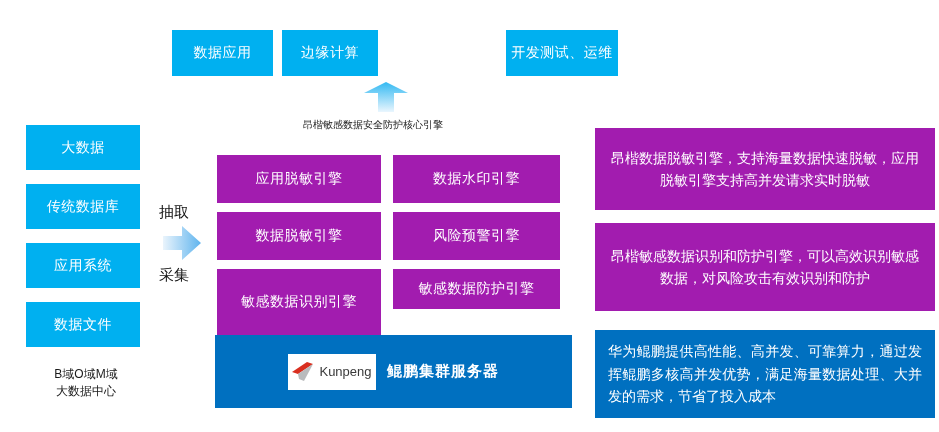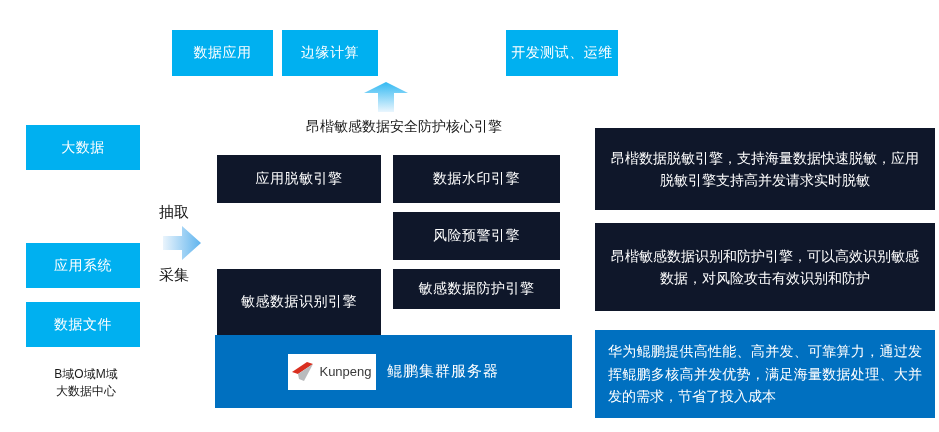--- a/index.html
+++ b/index.html
@@ -2,21 +2,21 @@
 <html><head>
 <meta charset="utf-8">
 <style>
   html,body { margin:0; padding:0; background:#ffffff; }
   body { font-family: "Liberation Sans", "DejaVu Sans", sans-serif; }
   .canvas { position:relative; width:939px; height:432px; background:#ffffff; overflow:hidden; }
 
   .box { position:absolute; display:flex; align-items:center; justify-content:center;
          color:#ffffff; font-size:14px; letter-spacing:0.5px; text-align:center; }
   .cyan { background:#00B0F0; }
-  .mid  { background:#0f172a; }
+  .mid  { background:#a21caf; }
   .dark { background:#0070C0; }
 
   
   .t0 { left:172px; top:30px;  width:101px; height:46px; }
   .t1 { left:282px; top:30px;  width:96px;  height:46px; }
   .t2 { left:394px; top:30px;  width:93px;  height:46px; }
   .t3 { left:506px; top:30px;  width:112px; height:46px; }
 
   
   .l0 { left:26px; top:125px; width:114px; height:45px; }
@@ -27,36 +27,36 @@
   .caption { position:absolute; left:24px; top:366px; width:124px; text-align:center;
              color:#1a1a1a; font-size:12px; line-height:1.45; }
 
   .flow-label { position:absolute; color:#111111; font-size:15px; }
   .fl-extract { left:159px; top:203px; }
   .fl-collect { left:159px; top:266px; }
   .right-arrow { position:absolute; left:163px; top:226px; }
   .up-arrow    { position:absolute; left:364px; top:82px; }
 
   
-  .engine-title { position:absolute; left:229px; top:118px; width:350px; text-align:center;
-                  color:#1a1a1a; font-size:14px; }
+  .engine-title { position:absolute; left:198px; top:118px; width:350px; text-align:center;
+                  color:#1a1a1a; font-size:10px; }
   .m0 { left:217px; top:155px; width:164px; height:48px; }
   .m1 { left:393px; top:155px; width:167px; height:48px; }
   .m2 { left:217px; top:212px; width:164px; height:48px; }
   .m3 { left:393px; top:212px; width:167px; height:48px; }
   .m4 { left:217px; top:269px; width:164px; height:66px; }
   .m5 { left:393px; top:269px; width:167px; height:40px; }
 
   
   .server { position:absolute; left:215px; top:335px; width:357px; height:73px;
             display:flex; align-items:center; justify-content:center; gap:11px; }
   .logo-card { background:#ffffff; width:88px; height:36px; display:flex; align-items:center;
                justify-content:center; gap:5px; }
   .logo-text { color:#3a3a3a; font-size:13px; }
-  .server-label { color:#ffffff; font-size:15px; font-weight:normal; letter-spacing:1px; }
+  .server-label { color:#ffffff; font-size:15px; font-weight:bold; letter-spacing:1px; }
 
   
   .note { position:absolute; left:595px; width:340px; display:flex; align-items:center;
           justify-content:center; color:#ffffff; font-size:14px; line-height:1.6;
           text-align:center; padding:0 10px; box-sizing:border-box; }
   .n0 { top:128px; height:82px; }
   .n1 { top:223px; height:88px; }
   .n2 { top:330px; height:88px; text-align:justify; padding:0 13px; }
 </style>
 </head>
@@ -72,20 +72,21 @@
     <defs>
       <linearGradient id="gUp" x1="0" y1="0" x2="0" y2="1">
         <stop offset="0" stop-color="#33B9F2"></stop>
         <stop offset="1" stop-color="#EAF6FE"></stop>
       </linearGradient>
     </defs>
     <polygon points="22,0 44,11 30,11 30,30 14,30 14,11 0,11" fill="url(#gUp)"></polygon>
   </svg>
 
   <div class="box cyan l0">大数据</div>
+  <div class="box cyan l1">传统数据库</div>
   <div class="box cyan l2">应用系统</div>
   <div class="box cyan l3">数据文件</div>
 
   <div class="caption">
     <div>B域O域M域</div>
     <div>大数据中心</div>
   </div>
 
   <div class="flow-label fl-extract">抽取</div>
   <svg class="right-arrow" width="38" height="34" viewBox="0 0 38 34">
@@ -96,20 +97,21 @@
       </linearGradient>
     </defs>
     <polygon points="0,10 19,10 19,0 38,17 19,34 19,24 0,24" fill="url(#gRight)"></polygon>
   </svg>
   <div class="flow-label fl-collect">采集</div>
 
   <div class="engine-title">昂楷敏感数据安全防护核心引擎</div>
 
   <div class="box mid m0">应用脱敏引擎</div>
   <div class="box mid m1">数据水印引擎</div>
+  <div class="box mid m2">数据脱敏引擎</div>
   <div class="box mid m3">风险预警引擎</div>
   <div class="box mid m4">敏感数据识别引擎</div>
   <div class="box mid m5">敏感数据防护引擎</div>
 
   <div class="server dark">
     <div class="logo-card">
       <svg width="22" height="19" viewBox="0 0 22 19">
         <polygon points="0,10 15,0 21,2 6,12" fill="#D92E1F"></polygon>
         <polygon points="6,12 21,2 12,19 7,17" fill="#B9BBBD"></polygon>
       </svg>

